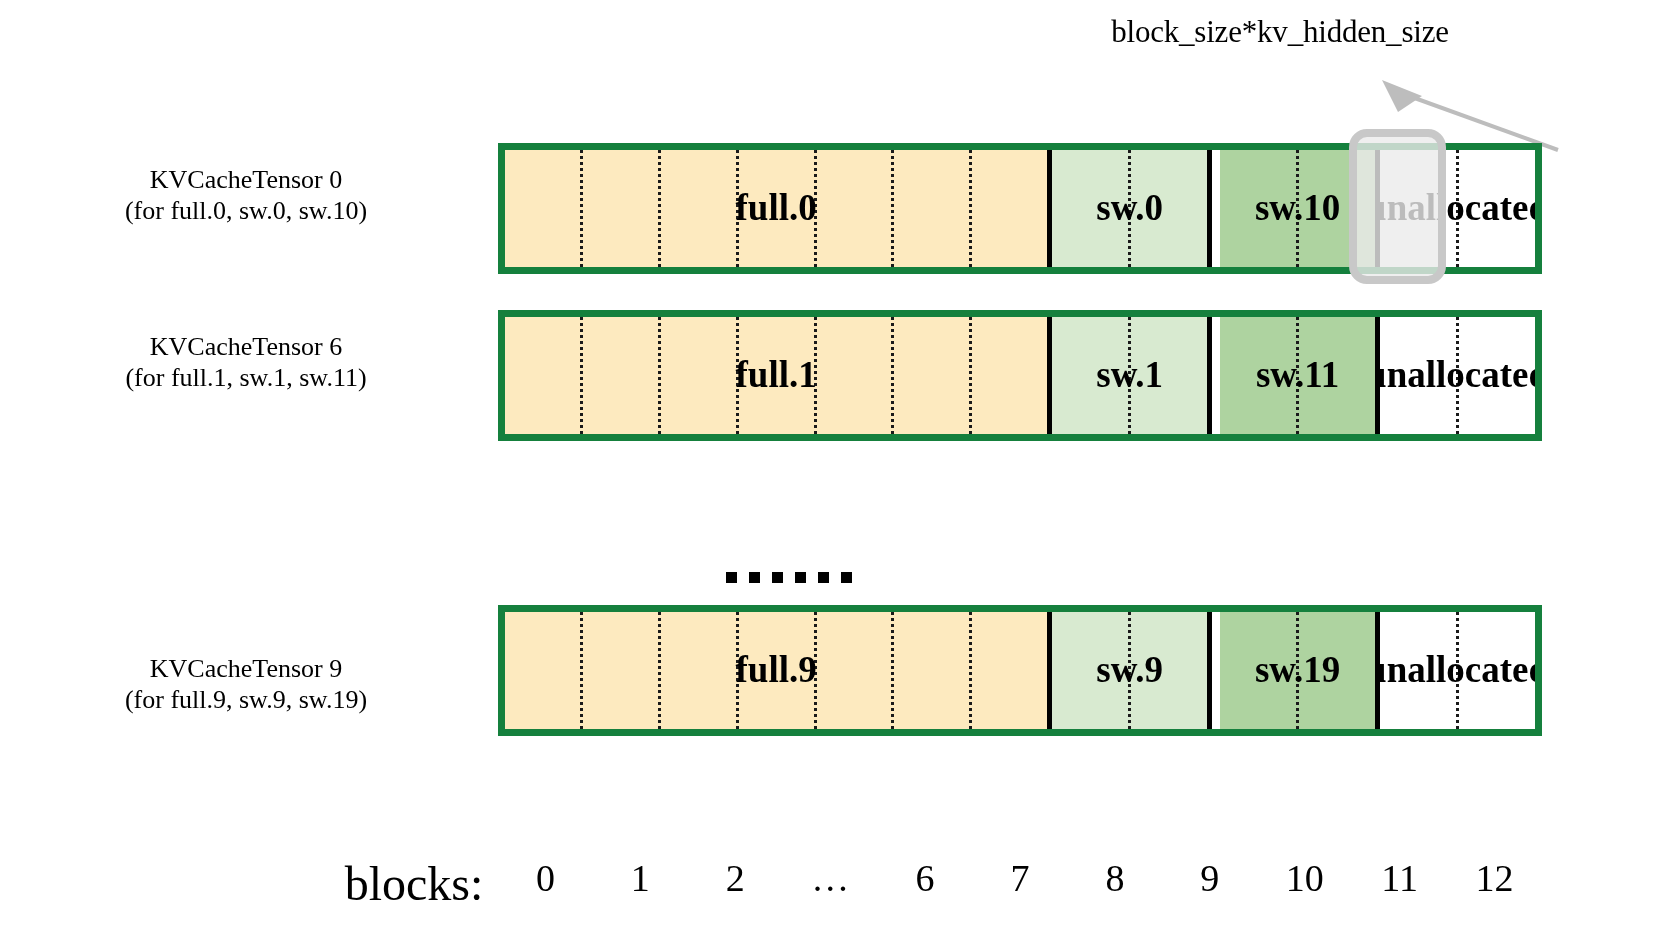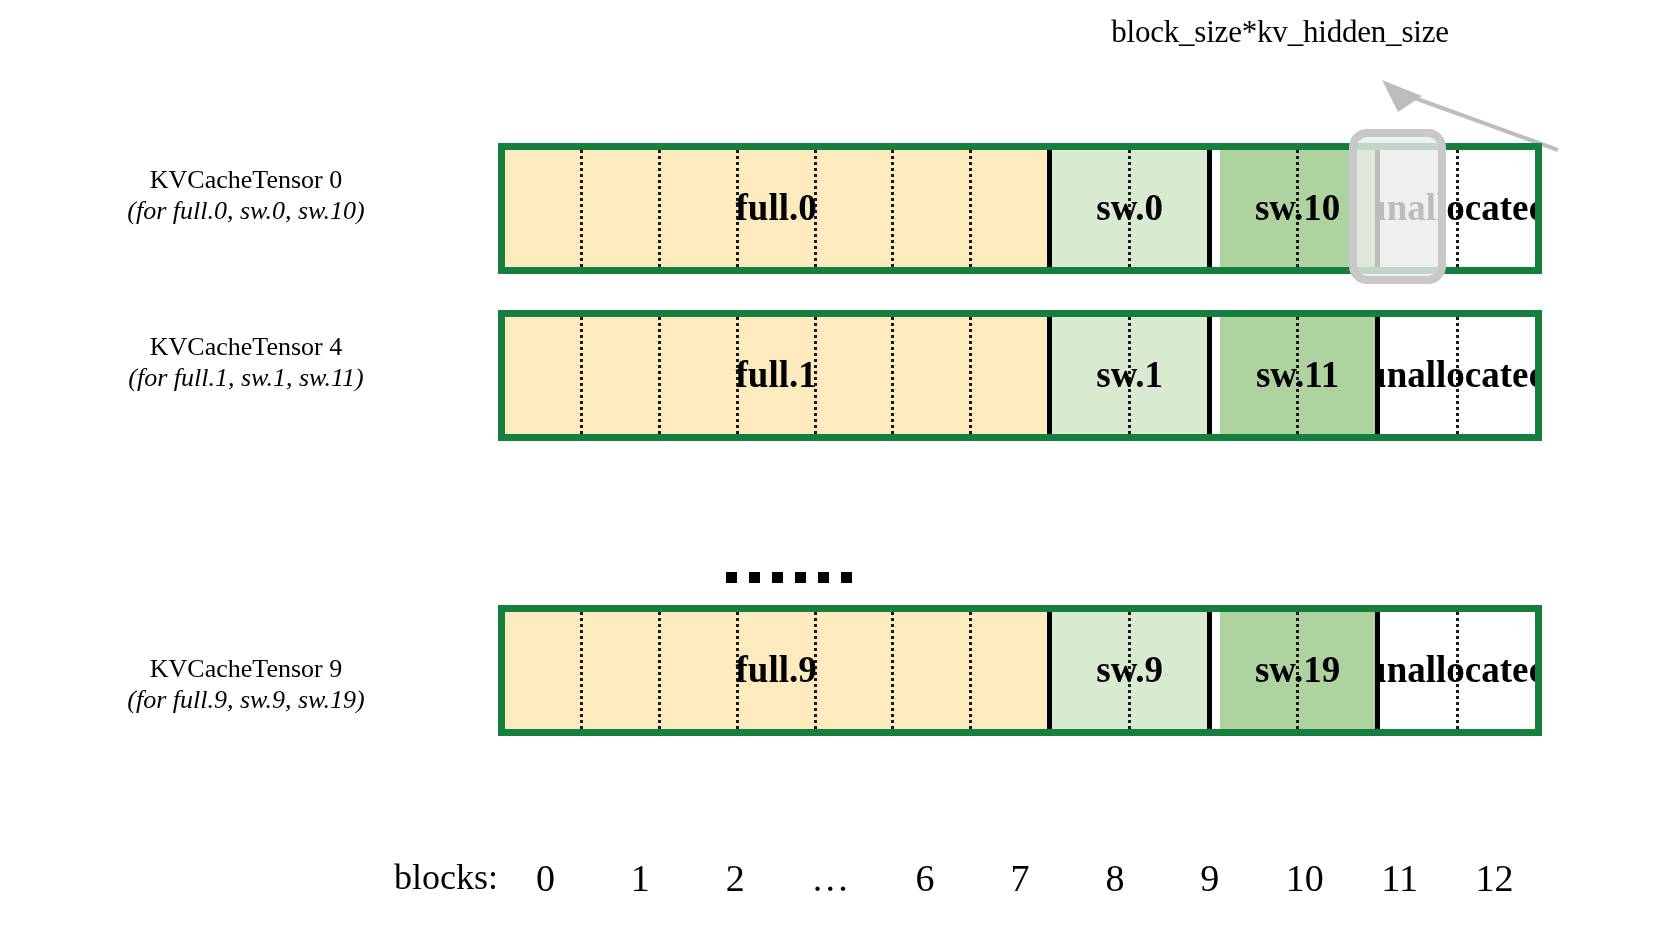--- a/index.html
+++ b/index.html
@@ -29,21 +29,21 @@
   
   .row-label {
     position:absolute;
     left: 0px;
     width: 492px;
     text-align: center;
     font-size: 26px;
     line-height: 1.18;
     color: #000;
   }
-  .row-label .l2 { display:block;font-style:italic; }
+  .row-label .l2 { display:block; }
 
   
   .bar {
     position:absolute;
     left: 498px;
     width: 1044px;
     height: 131px;
     border: 7px solid #15803d;
     display: flex;
     background: #fff;
@@ -93,21 +93,21 @@
     position:absolute;
     left: 726px; top: 572px;
     display:flex; gap:12px;
   }
   .ell b { display:block; width:11px; height:11px; background:#000; }
 
   
   .axis { position:absolute; left:0; top:856px; width:1676px; height:60px; }
   .axis-title {
     position:absolute; left: 330px; top: 0px; width: 168px;
-    text-align:right; font-size: 36px; color:#000;
+    text-align:center; font-size: 48px; color:#000;
   }
   .ticks { position:absolute; left:498px; top:0px; width:1044px; display:flex; }
   .ticks span {
     flex: 1 0 0; text-align:center; font-size: 38px; color:#000;
   }
 </style>
 </head>
 <body>
 
 <div id="stage">
@@ -154,21 +154,21 @@
       <span class="divs">
           <i></i>
           <i></i>
         </span>
       <span class="seg-text">unallocated</span>
     </div>
   </div>
   <div class="hl-box"></div>
 
   <div class="row-label" style="top:332px;">
-    <span>KVCacheTensor 4</span>
+    <span>KVCacheTensor 6</span>
     <span class="l2">(for full.1, sw.1, sw.11)</span>
   </div>
   <div class="bar" style="top:310px;">
     <div class="seg full">
       <span class="divs">
         <i></i>
           <i></i>
           <i></i>
           <i></i>
           <i></i>

